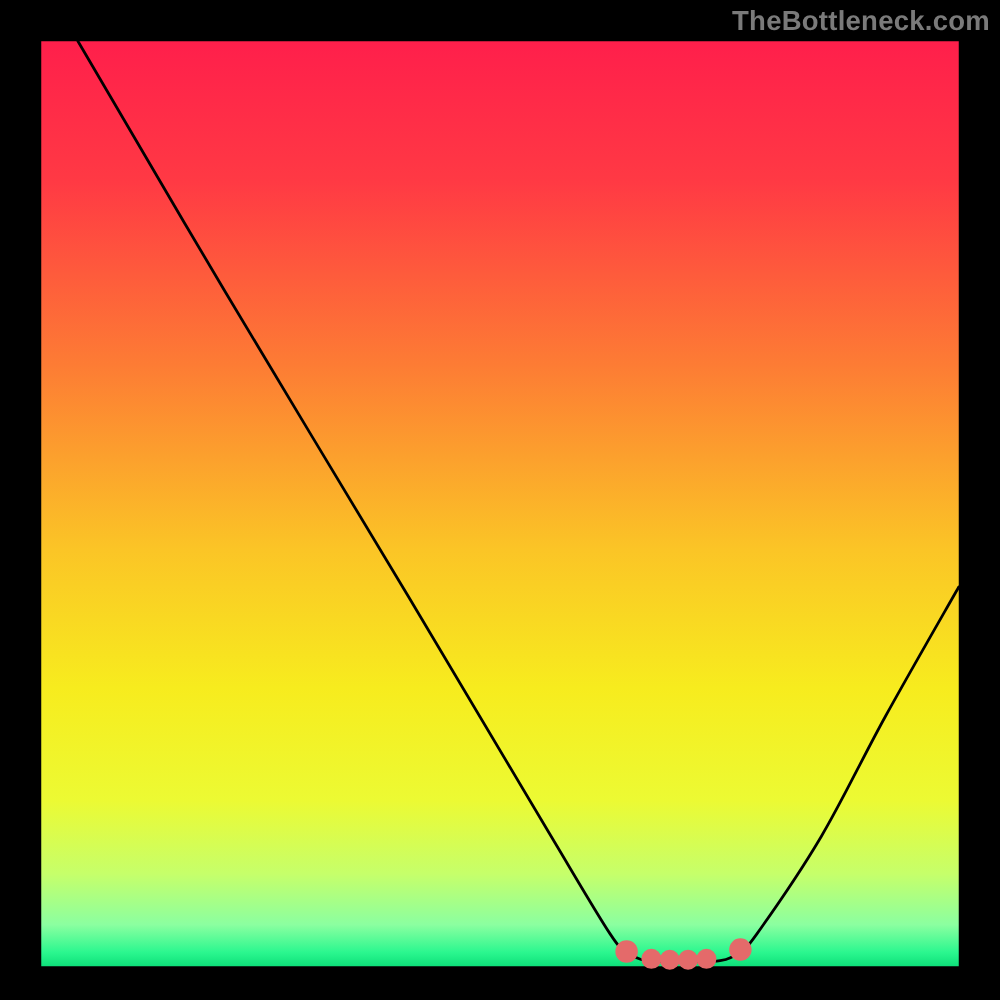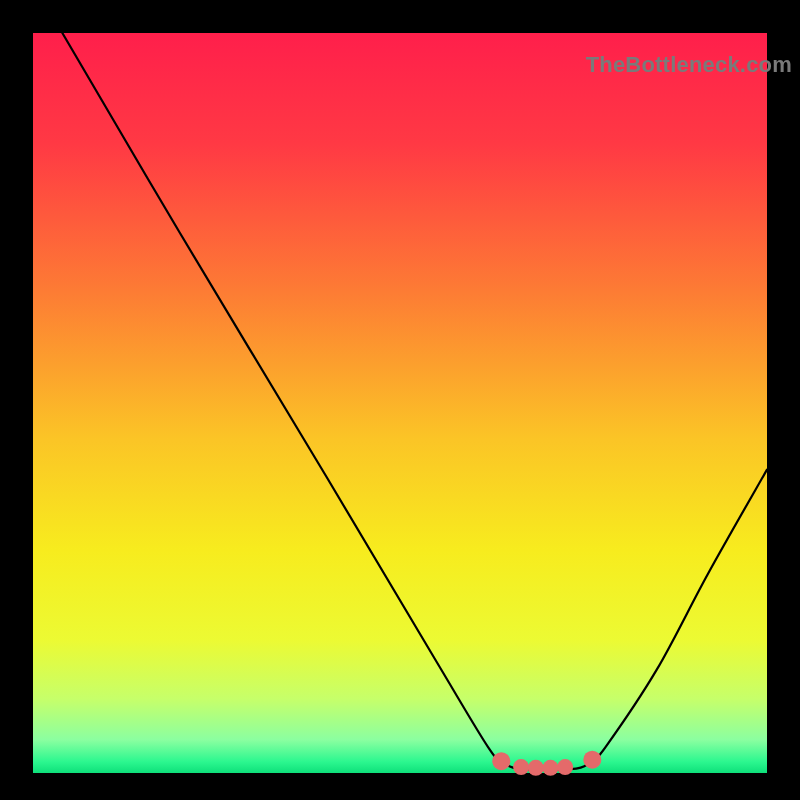--- a/index.html
+++ b/index.html
@@ -18,21 +18,20 @@
   .watermark {
     position: absolute;
     top: 4px;
     right: 8px;
     font-family: Arial, Helvetica, sans-serif;
     font-size: 22px;
     font-weight: 600;
     color: #7a7a7a;
     letter-spacing: 0.2px;
     z-index: 10;
-    margin-top: 48px;
   }
   svg {
     display: block;
   }
 </style>
 </head>
 <body>
 
 <div class="container">
   <div class="watermark">TheBottleneck.com</div>

